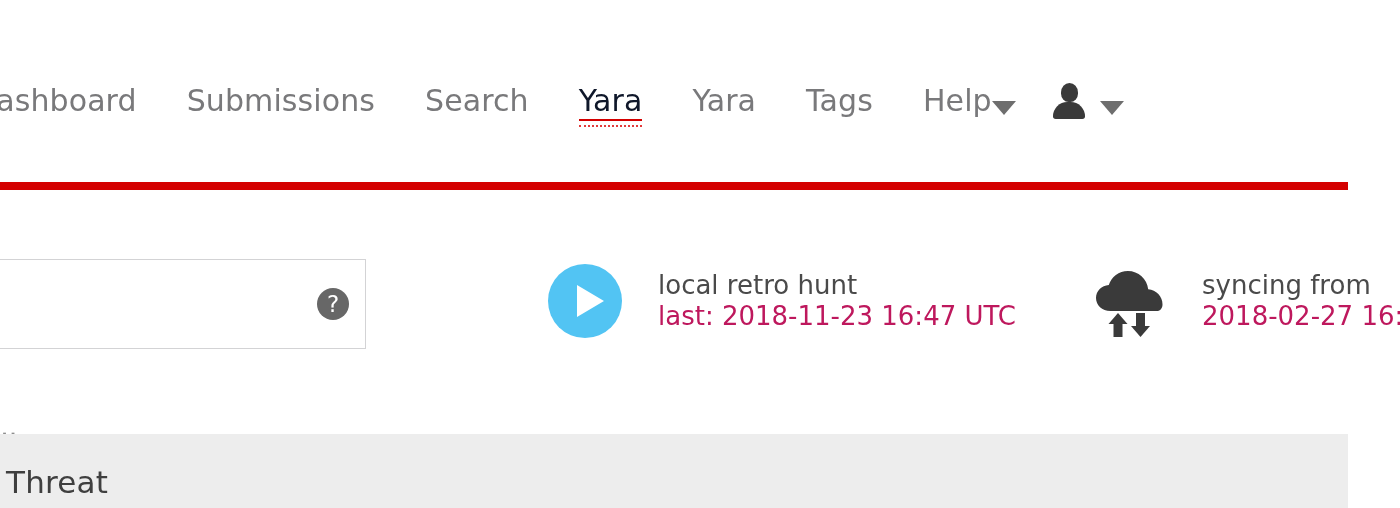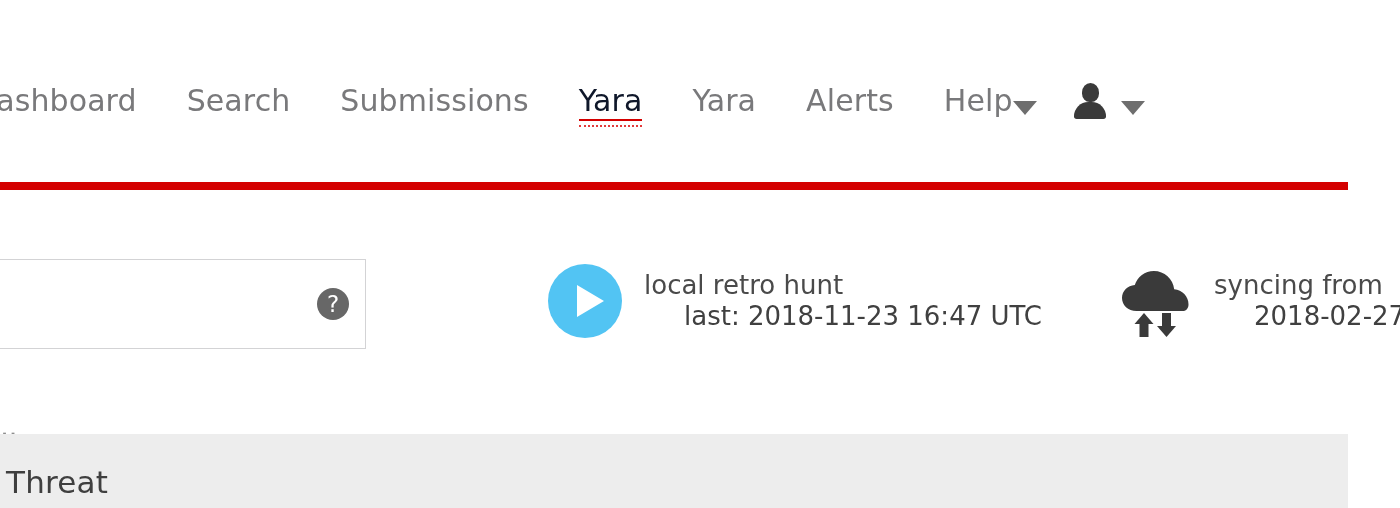--- a/index.html
+++ b/index.html
@@ -206,36 +206,35 @@
     position: absolute;
     left: 600px;
     top: 58px;
     display: flex;
     align-items: flex-start;
     gap: 78px;
   }
   .status-item {
     display: flex;
     align-items: center;
-    gap: 22px;
+    gap: 36px;
   }
   .status-text {
     display: flex;
     flex-direction: column;
     line-height: 1.18;
     white-space: nowrap;
   }
   .status-label {
     font-size: 26px;
     color: #4a4a4a;
   }
   .status-value {
     font-size: 26px;
-    color: #404040;
-    margin-left: 40px;
+    color: #be185d;
   }
 
   .play-icon {
     width: 74px;
     height: 74px;
     border-radius: 50%;
     background: #52c4f3;
     position: relative;
     flex: 0 0 auto;
     cursor: pointer;
@@ -281,31 +280,31 @@
 </head>
 <body>
 
 <div class="viewport">
   <div class="page">
 
     <div class="topnav">
       <div class="navlist">
 
         <a class="navitem">Dashboard</a>
+        <a class="navitem">Submissions</a>
         <a class="navitem">Search</a>
-        <a class="navitem">Submissions</a>
 
         <a class="navitem active">
           <span>Yara</span>
           <span class="underline-solid"></span>
           <span class="underline-dotted"></span>
         </a>
 
         <a class="navitem">Yara</a>
-        <a class="navitem">Alerts</a>
+        <a class="navitem">Tags</a>
 
         <div class="navitem nav-with-caret">
           <span>Help</span>
           <span class="caret"></span>
         </div>
 
         <div class="user-block">
           <span class="avatar-icon">
             <span class="head"></span>
             <span class="body"></span>

